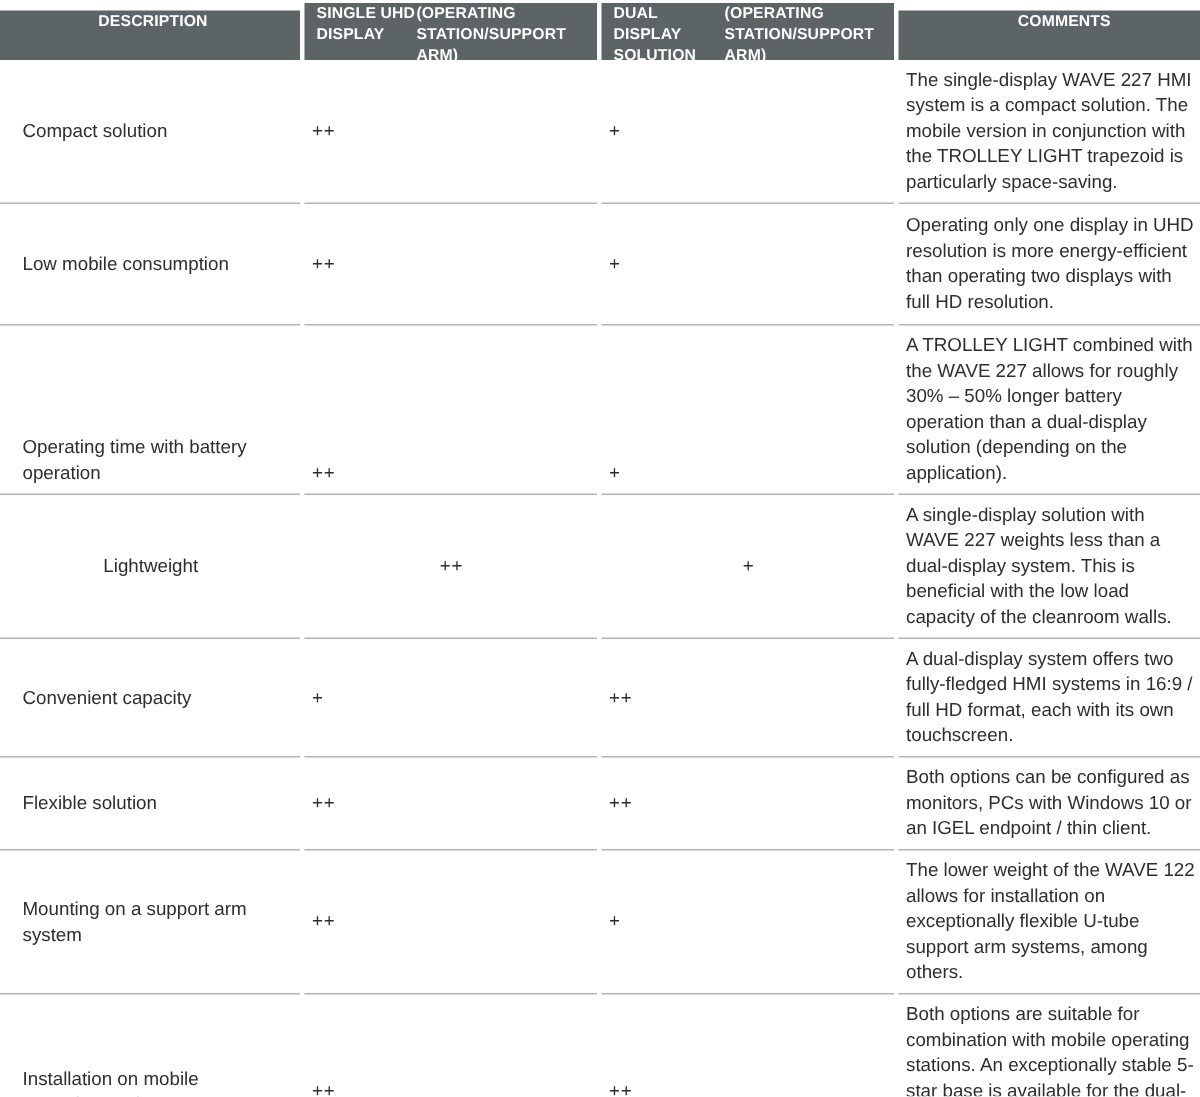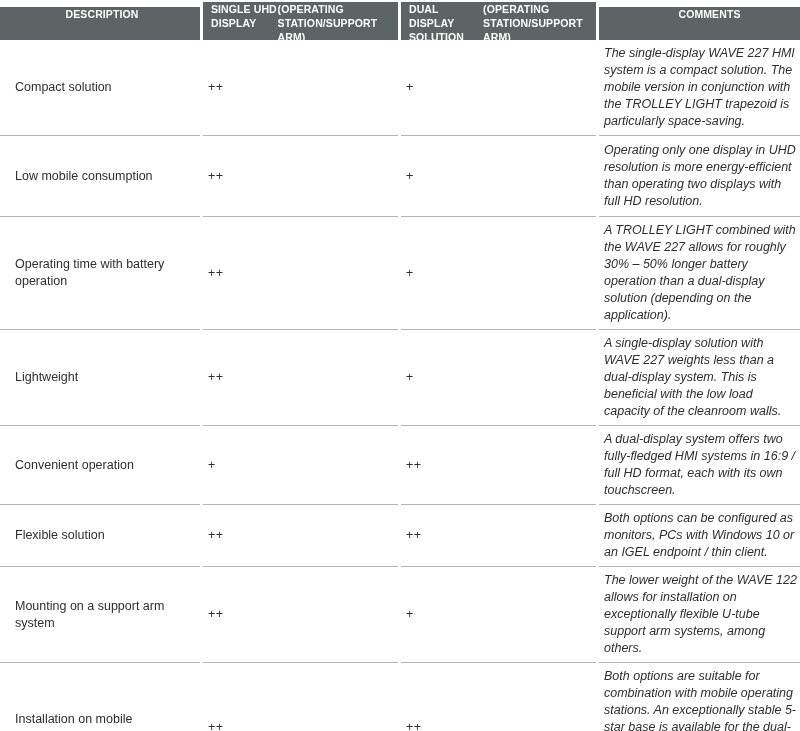--- a/index.html
+++ b/index.html
@@ -43,25 +43,25 @@
   .cell {
     border-bottom: 1px solid #b4b4b4;
     display: flex;
     align-items: center;
     font-size: 12.5px;
     line-height: 17px;
   }
   .cell.c1 { width: 200px; margin-right: 3px; padding: 5px 14px 5px 15px; }
   .cell.c2 { width: 195px; margin-right: 3px; padding: 5px 4px 5px 5px; }
   .cell.c3 { width: 195px; margin-right: 3px; padding: 5px 4px 5px 5px; }
-  .cell.c4 { width: 201px; padding: 5px 2px 5px 5px; font-style: italic; }
+  .cell.c4 { width: 201px; padding: 5px 2px 5px 5px; }
   .row:nth-of-type(1) .cell { min-height: 95px; }
   .row:nth-of-type(2) .cell { min-height: 81px; }
-  .row:nth-of-type(3) .cell { min-height: 93px; }
-  .row:nth-of-type(4) .cell { min-height: 76px; }
+  .row:nth-of-type(3) .cell { min-height: 93px; align-items: flex-end; }
+  .row:nth-of-type(4) .cell { min-height: 76px; justify-content: center; }
   .row:nth-of-type(5) .cell { min-height: 60px; }
   .row:nth-of-type(6) .cell { min-height: 62px; }
   .row:nth-of-type(7) .cell { min-height: 90px; }
   .row:nth-of-type(8) .cell { min-height: 126px; border-bottom-width: 2px; border-bottom-color: #a8a8a8; }
   .rating { letter-spacing: 0.5px; }
 </style>
 </head>
 <body>
 
 <div class="tbl">
@@ -139,21 +139,21 @@
     <div class="cell c3">
       <span class="rating">+</span>
     </div>
     <div class="cell c4">
       <span>A single-display solution with WAVE 227 weights less than a dual-display system. This is beneficial with the low load capacity of the cleanroom walls.</span>
     </div>
   </div>
 
   <div class="row">
     <div class="cell c1">
-      <span>Convenient operation</span>
+      <span>Convenient capacity</span>
     </div>
     <div class="cell c2">
       <span class="rating">+</span>
     </div>
     <div class="cell c3">
       <span class="rating">++</span>
     </div>
     <div class="cell c4">
       <span>A dual-display system offers two fully-fledged HMI systems in 16:9 / full HD format, each with its own touchscreen.</span>
     </div>

